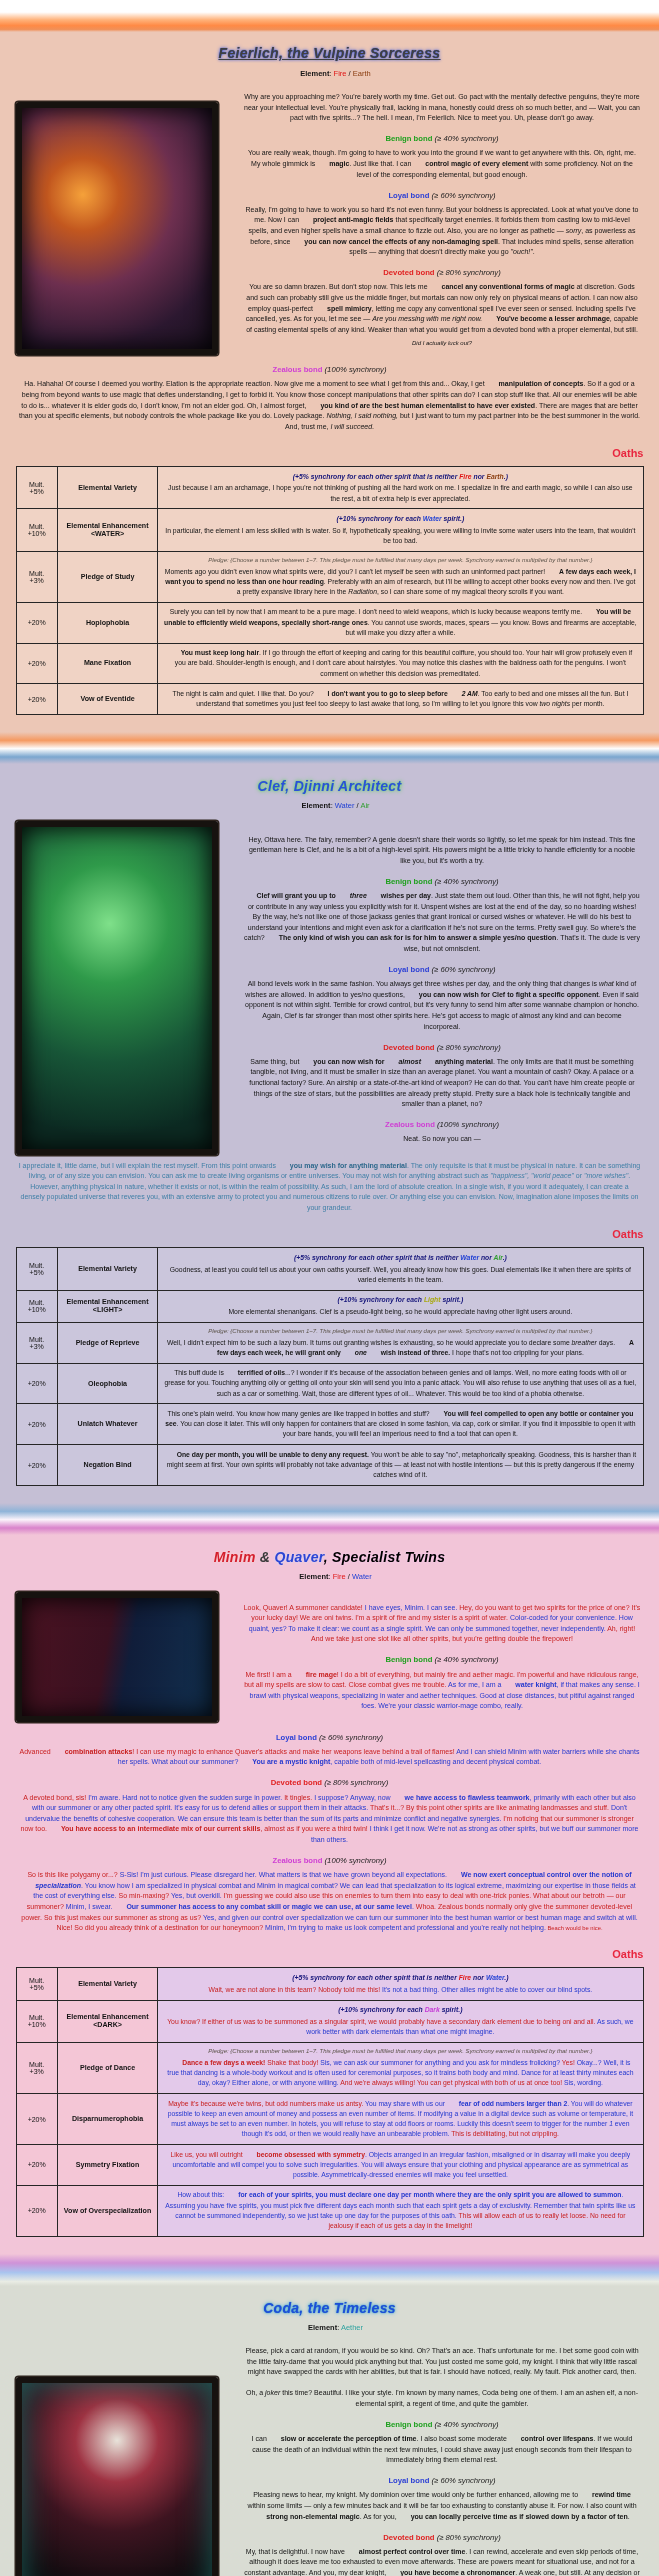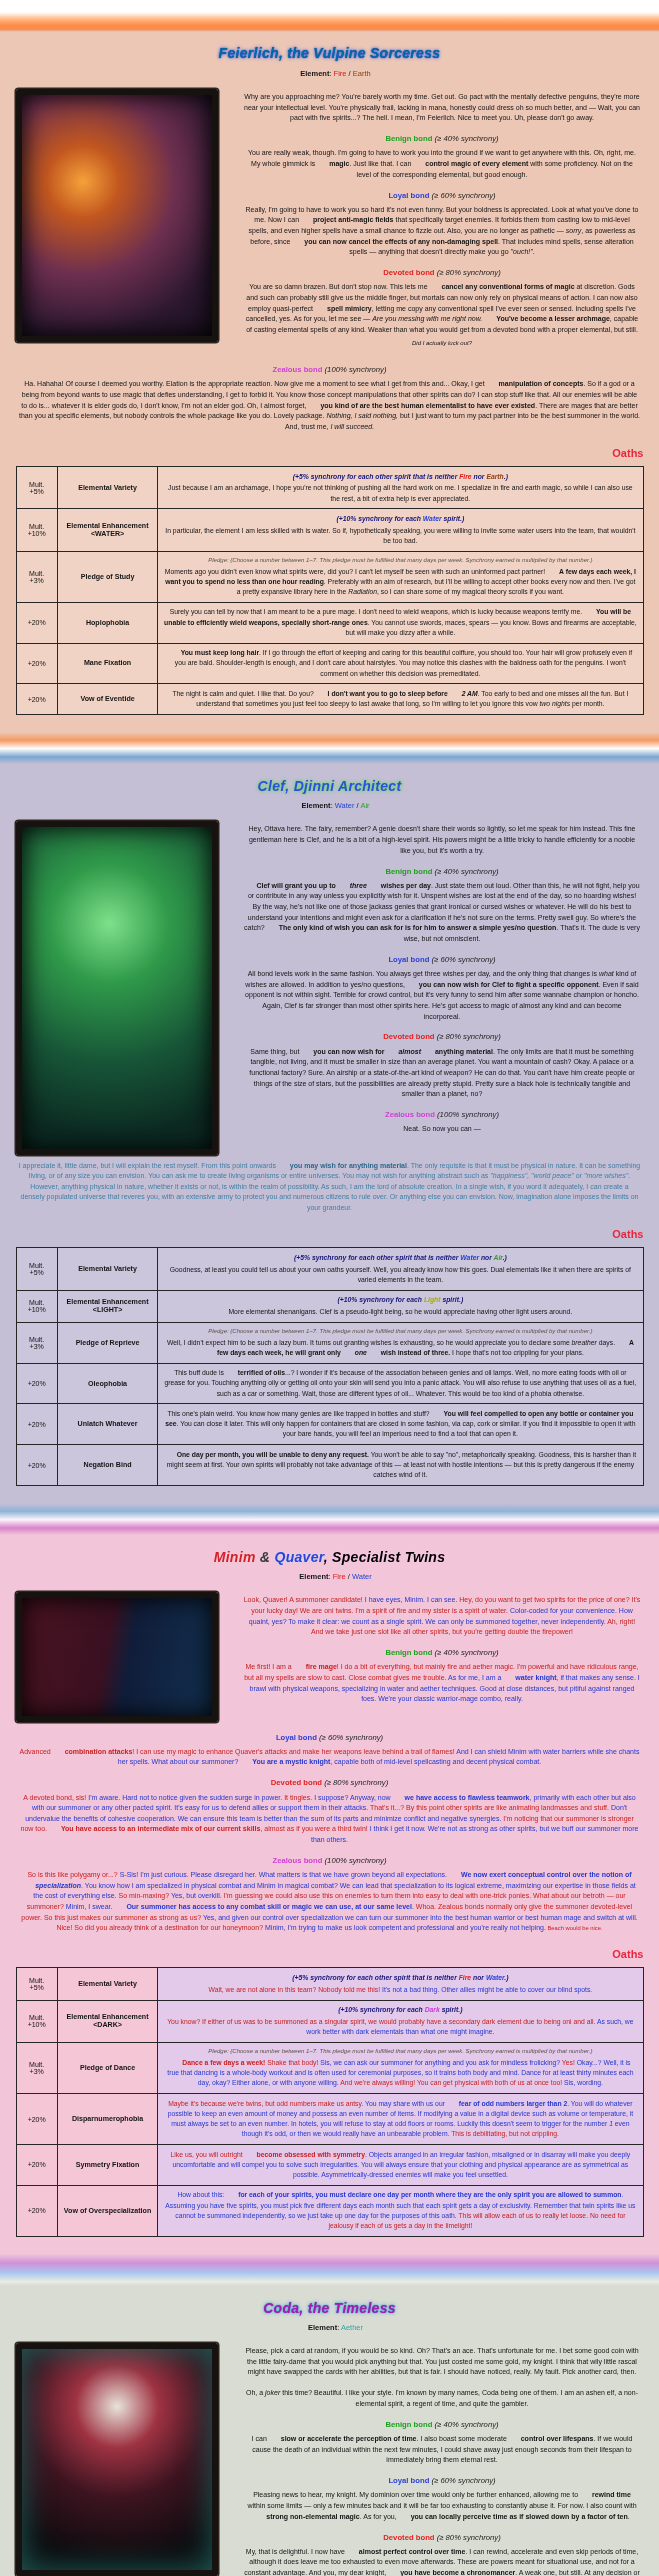--- a/index.html
+++ b/index.html
@@ -8,29 +8,29 @@
   .d-top{background:linear-gradient(180deg,#ffffff 0%,#ffffff 38%,#ffb27a 62%,#ff8a45 80%,#f09058 92%,#ecc7b6 100%);}
   .d-12{background:linear-gradient(180deg,#ecc7b6 0%,#f59a62 26%,#fdfdfd 52%,#7aa6cf 78%,#c5bfd5 100%);}
   .d-23{background:linear-gradient(180deg,#c5bfd5 0%,#8fb4d8 26%,#fbf3fb 52%,#d983cb 78%,#f2c5d8 100%);}
   .d-34{background:linear-gradient(180deg,#f2c5d8 0%,#cf92d8 28%,#a9c5ef 58%,#e9ece4 86%,#d9dcd3 100%);}
   .sec{padding:7.2px 15.5px 17.5px 15.5px;}
   .s1{background:#ecc7b6;}
   .s2{background:#c5bfd5;}
   .s3{background:#f2c5d8;}
   .s4{background:#d9dcd3;}
   .title{text-align:center;font-size:14px;font-weight:bold;font-style:italic;margin:6.2px 0 7.2px 0;letter-spacing:0.3px;}
-  .t1{color:#0369a1;text-shadow:0 0 1px #1d3fd0,0 0 3.6px #2a52e0;}
+  .t1{color:#404040;text-shadow:0 0 1px #1d3fd0,0 0 3.6px #2a52e0;text-decoration:underline;}
   .t2{color:#2b50d9;text-shadow:0 0 1.5px #6fe06f,0 0 4.1px #58d058;}
-  .t4{color:#a21caf;text-shadow:0 0 1.5px #1f8ac0,0 0 4.6px #48b4e0;}
+  .t4{color:#1d4ed8;text-shadow:0 0 1.5px #1f8ac0,0 0 4.6px #48b4e0;}
   .t-min{color:#d41f2c;text-shadow:0 0 3.1px #ffd0d0;}
   .t-amp{color:#3a3a3a;}
   .t-qua{color:#2b45d4;text-shadow:0 0 3.1px #cfd8ff;}
   .t-mag{color:#000000;text-shadow:0 0 3.1px #ffc9f6;}
   .elem{text-align:center;font-size:7.5px;margin:0 0 9.3px 0;}
-  .flexrow{display:flex;gap:23px;align-items:flex-start;}
+  .flexrow{display:flex;gap:23px;align-items:flex-end;}
   .art{flex:0 0 202px;box-sizing:border-box;border:6.7px solid #16120f;border-radius:2.6px;box-shadow:0 0 0 1.5px #2c231d, inset 0 0 24px #000000;margin-top:2.1px;}
   .a1{height:253px;background:radial-gradient(circle at 32% 36%,#f5a13a 0%,#c2571f 18%,#6d2f4f 46%,#2c1830 76%,#19101e 100%);}
   .a2{height:334px;background:radial-gradient(circle at 46% 30%,#7fe08a 0%,#2f9a4a 24%,#175537 56%,#0c2a22 86%);}
   .a3{height:130px;background:linear-gradient(100deg,#4a1322 0%,#3a1020 44%,#101d3a 56%,#12304f 100%);}
   .a4{height:233px;background:radial-gradient(circle at 50% 26%,#e8e3da 0%,#9e3242 22%,#3d1420 48%,#0d0b0e 82%);box-shadow:0 0 0 1.5px #2c231d, inset 0 0 31px #1d5f5a;}
   .rcol{flex:1;min-width:0;}
   .bp{font-size:7px;line-height:1.52;text-align:center;margin:5.2px 3.1px 10.3px 3.1px;}
   .bondhead{text-align:center;margin:10.3px 0 2.1px 0;font-size:7.7px;}
   .blabel{font-weight:bold;}
   .benign{color:#1fa01f;}

